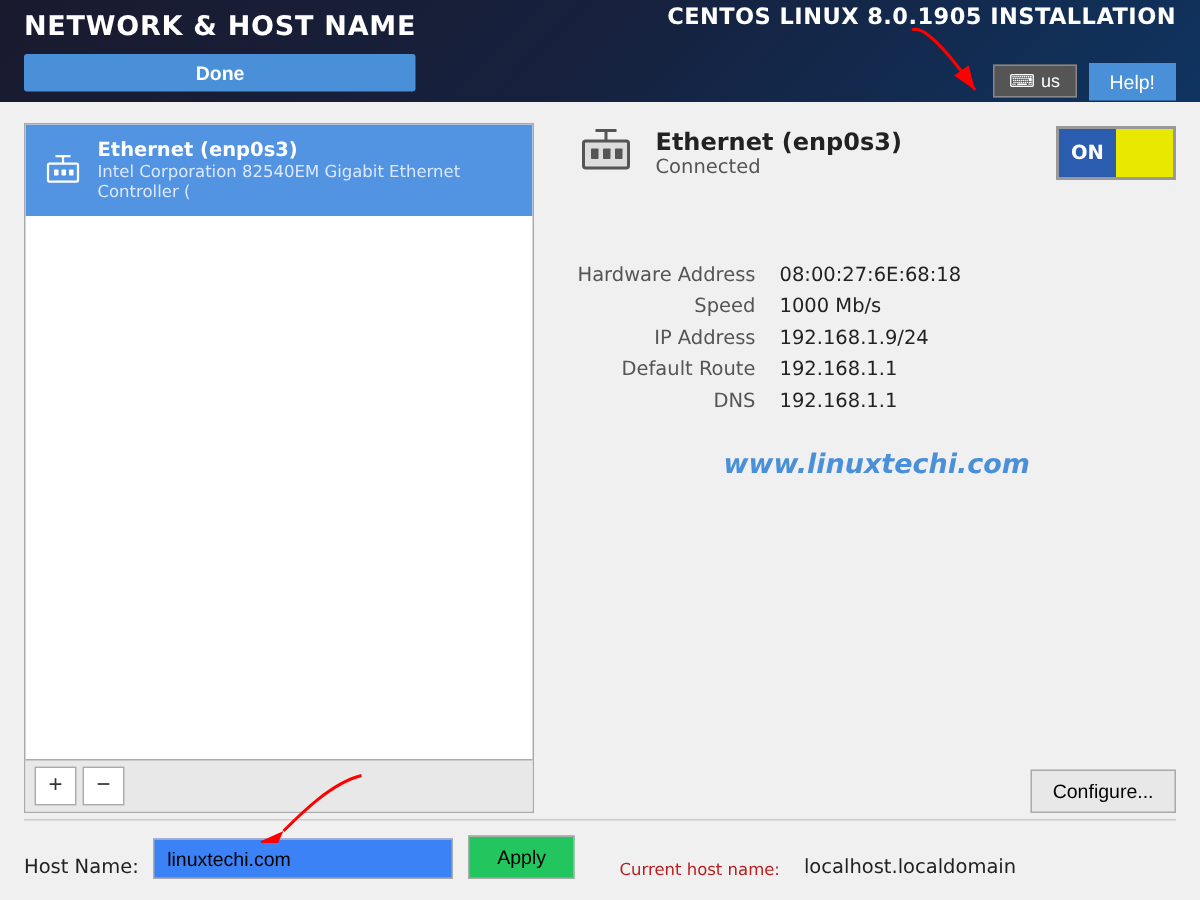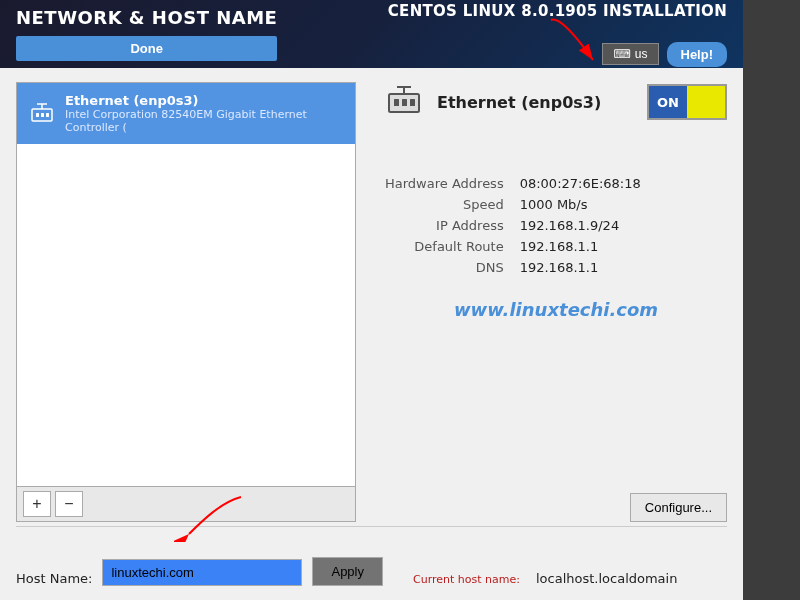--- a/index.html
+++ b/index.html
@@ -76,22 +76,22 @@
       align-items: center;
       gap: 4px;
     }
     .help-btn {
       background: #4a90d9;
       border: none;
       color: white;
       padding: 5px 14px;
       font-size: 13px;
       cursor: pointer;
-      border-radius: 10px;
-      font-weight: bold;
+      border-radius: 0;
+      font-weight: normal;
     }
 
     
     .main {
       background: #f0f0f0;
       height: 532px;
       padding: 14px 16px;
       display: flex;
       flex-direction: column;
     }
@@ -278,43 +278,42 @@
     }
     .host-input {
       background: #3b82f6;
       border: 1px solid #aaa;
       padding: 5px 8px;
       font-size: 13px;
       width: 200px;
       outline: none;
     }
     .apply-btn {
-      background: #737373;
+      background: #22c55e;
       border: 1px solid #aaa;
       padding: 6px 18px;
       font-size: 13px;
       cursor: pointer;
-      margin-top: 20px;
     }
     .current-host-label {
       font-size: 11px;
       color: #b91c1c;
       margin-left: 20px;
       white-space: nowrap;
     }
     .current-host-value {
       font-size: 13px;
       color: #222;
       margin-left: 6px;
     }
   </style>
 </head>
 <body>
 
-<div style="position:relative; width:743px; height:600px; overflow:hidden;">
+<div style="position:relative; width:800px; height:600px; overflow:hidden;">
 
   <div class="header">
     <div class="header-left">
       <span class="header-title">NETWORK &amp; HOST NAME</span>
       <button class="done-btn">Done</button>
     </div>
     <div class="header-right">
       <span class="centos-title">CENTOS LINUX 8.0.1905 INSTALLATION</span>
       <div class="header-controls">
         <button class="lang-btn">
@@ -371,20 +370,21 @@
                 <rect x="4" y="12" width="30" height="18" rx="1.5" stroke="#555" stroke-width="2" fill="#ddd"></rect>
                 <rect x="9" y="17" width="5" height="7" rx="0.5" fill="#555"></rect>
                 <rect x="17" y="17" width="5" height="7" rx="0.5" fill="#555"></rect>
                 <rect x="25" y="17" width="5" height="7" rx="0.5" fill="#555"></rect>
                 <line x1="19" y1="5" x2="19" y2="12" stroke="#555" stroke-width="2"></line>
                 <line x1="12" y1="5" x2="26" y2="5" stroke="#555" stroke-width="2"></line>
               </svg>
             </div>
             <div>
               <div class="detail-name">Ethernet (enp0s3)</div>
+              <div class="detail-status">Connected</div>
             </div>
           </div>
           <div class="toggle-switch">
             <div class="toggle-on">ON</div>
             <div class="toggle-slider"></div>
           </div>
         </div>
 
         <div class="info-table">
           <span class="info-label">Hardware Address</span>

